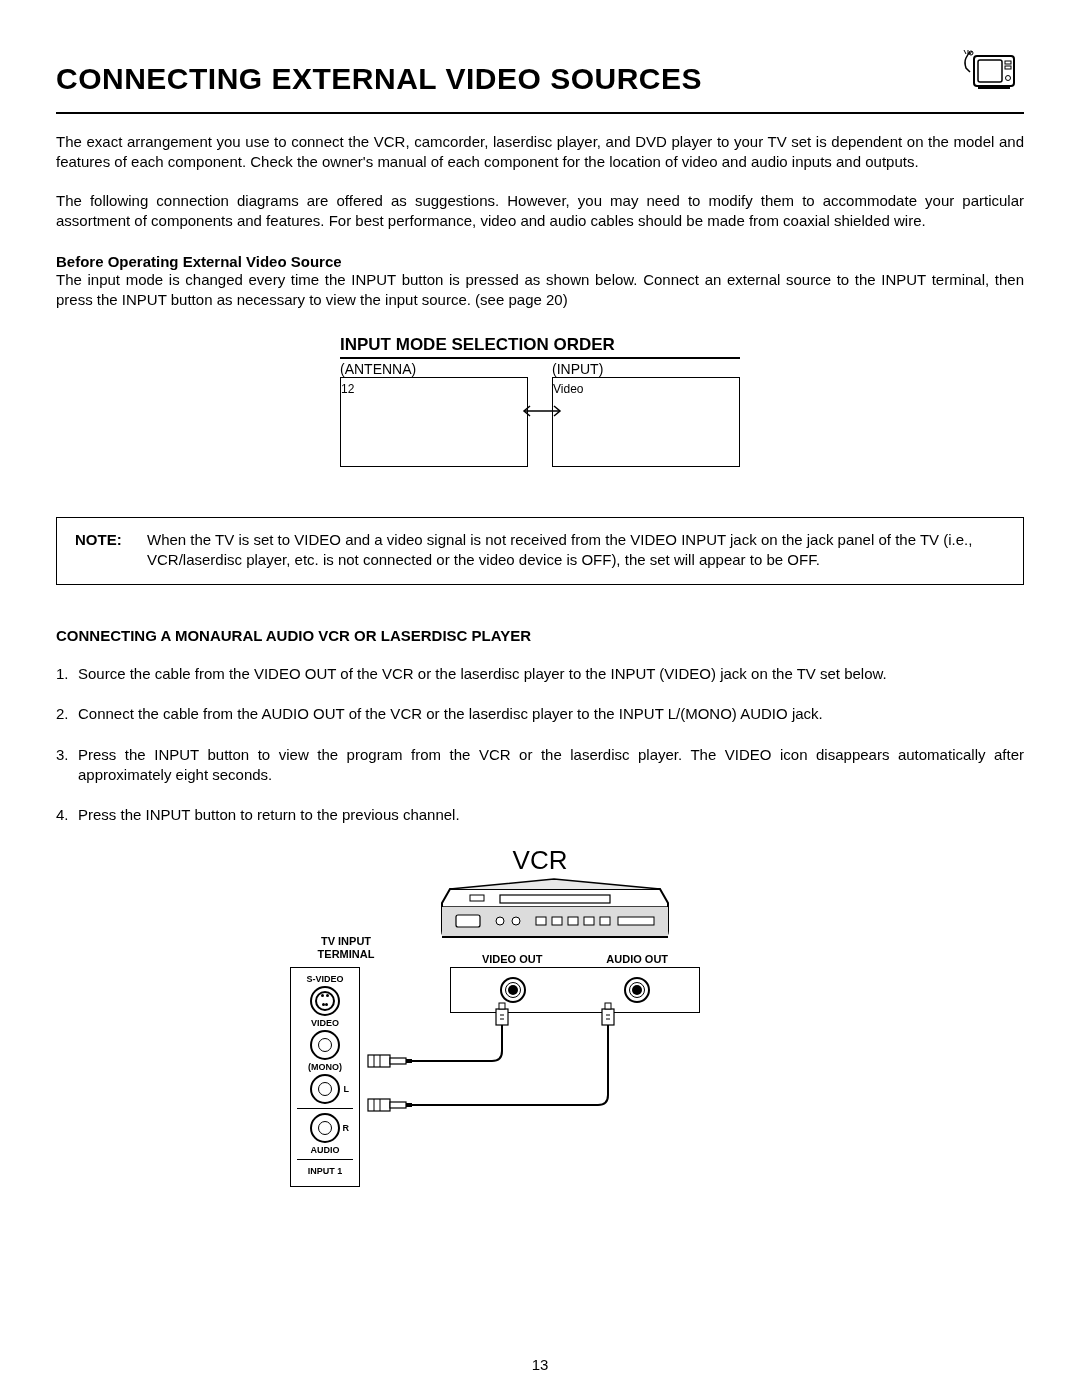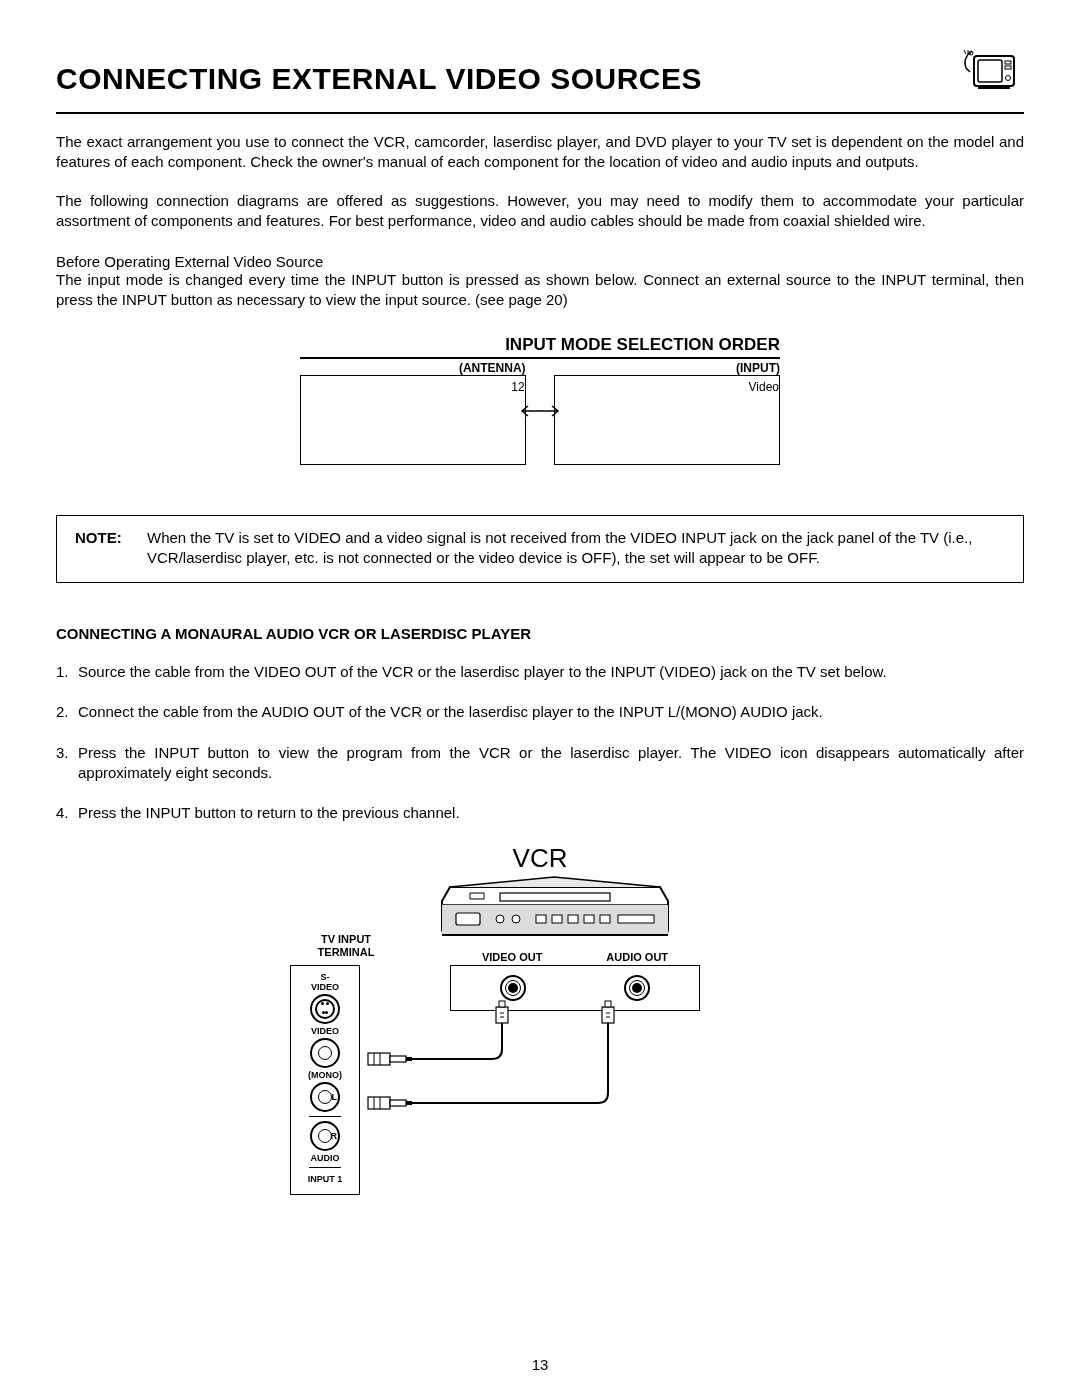--- a/index.html
+++ b/index.html
@@ -19,28 +19,28 @@
     border-bottom: 2px solid #000;
     padding-bottom: 16px;
   }
   .page-title {
     font-size: 30px;
     font-weight: bold;
     letter-spacing: 0.5px;
   }
   .tv-icon-wrap { padding-right: 8px; }
   .intro-p { font-size: 15px; line-height: 1.35; margin-top: 18px; text-align: justify; }
-  .sub-head { font-size: 15px; font-weight: normal; margin-top: 22px; }
+  .sub-head { font-size: 15px; font-weight: bold; margin-top: 22px; }
   .sub-body { font-size: 15px; line-height: 1.35; text-align: justify; }
 
-  .mode-block { width: 480px; margin: 24px auto 0 auto; text-align: right; }
+  .mode-block { width: 400px; margin: 24px auto 0 auto; text-align: left; }
   .mode-caption { font-size: 17px; font-weight: bold; border-bottom: 2px solid #000; padding-bottom: 2px; }
   .mode-row { display: flex; justify-content: space-between; margin-top: 2px; }
   .mode-col { width: 47%; }
-  .mode-label { font-size: 12px; font-weight: bold; }
+  .mode-label { font-size: 14px; font-weight: normal; }
   .mode-box { border: 1.5px solid #000; height: 90px; font-size: 12px; font-weight: normal; padding-top: 4px; }
   .mode-arrow { width: 6%; position: relative; margin-top: 30px; }
 
   .note-box {
     border: 1.5px solid #000;
     margin-top: 50px;
     padding: 12px 18px 14px 18px;
     font-size: 15px;
     line-height: 1.35;
     display: flex;
@@ -60,21 +60,21 @@
     width: 22px; flex-shrink: 0;
   }
 
   .diagram-area { width: 520px; margin: 20px auto 0 auto; position: relative; height: 420px; }
   .vcr-title { font-size: 26px; text-align: center; font-family: Arial; }
 
   .page-num { position: absolute; bottom: 24px; left: 0; width: 1080px; text-align: center; font-size: 15px; margin-top: 43px; }
 
   
   .tv-term-label { position:absolute; top:90px; left:16px; font-size:11px; font-weight:bold; text-align:center; width:100px; line-height:1.2;}
-  .terminal { position:absolute; top:122px; left:10px; width:70px; border:1.5px solid #000; padding:4px 16px; text-align:center; }
+  .terminal { position:absolute; top:122px; left:10px; width:70px; border:1.5px solid #000; padding:4px 4px; text-align:center; }
   .tlabel { font-size:9px; font-weight:bold; margin:2px 0; }
   .jack { width:30px; height:30px; border:2.5px solid #000; border-radius:50%; margin:2px auto; position:relative;}
   .jack-inner { width:14px; height:14px; border:1.5px solid #000; border-radius:50%; position:absolute; top:50%; left:50%; transform:translate(-50%,-50%);}
   .svid .jack-inner{ width:20px; height:20px; border-width:2px;}
   .svid .pin{ width:3px; height:3px; background:#000; border-radius:50%; position:absolute;}
   .divider{ border-top:1px solid #000; margin:4px 2px;}
   .side-letter{ position:absolute; font-size:9px; font-weight:bold;}
 </style>
 </head>
 <body>

